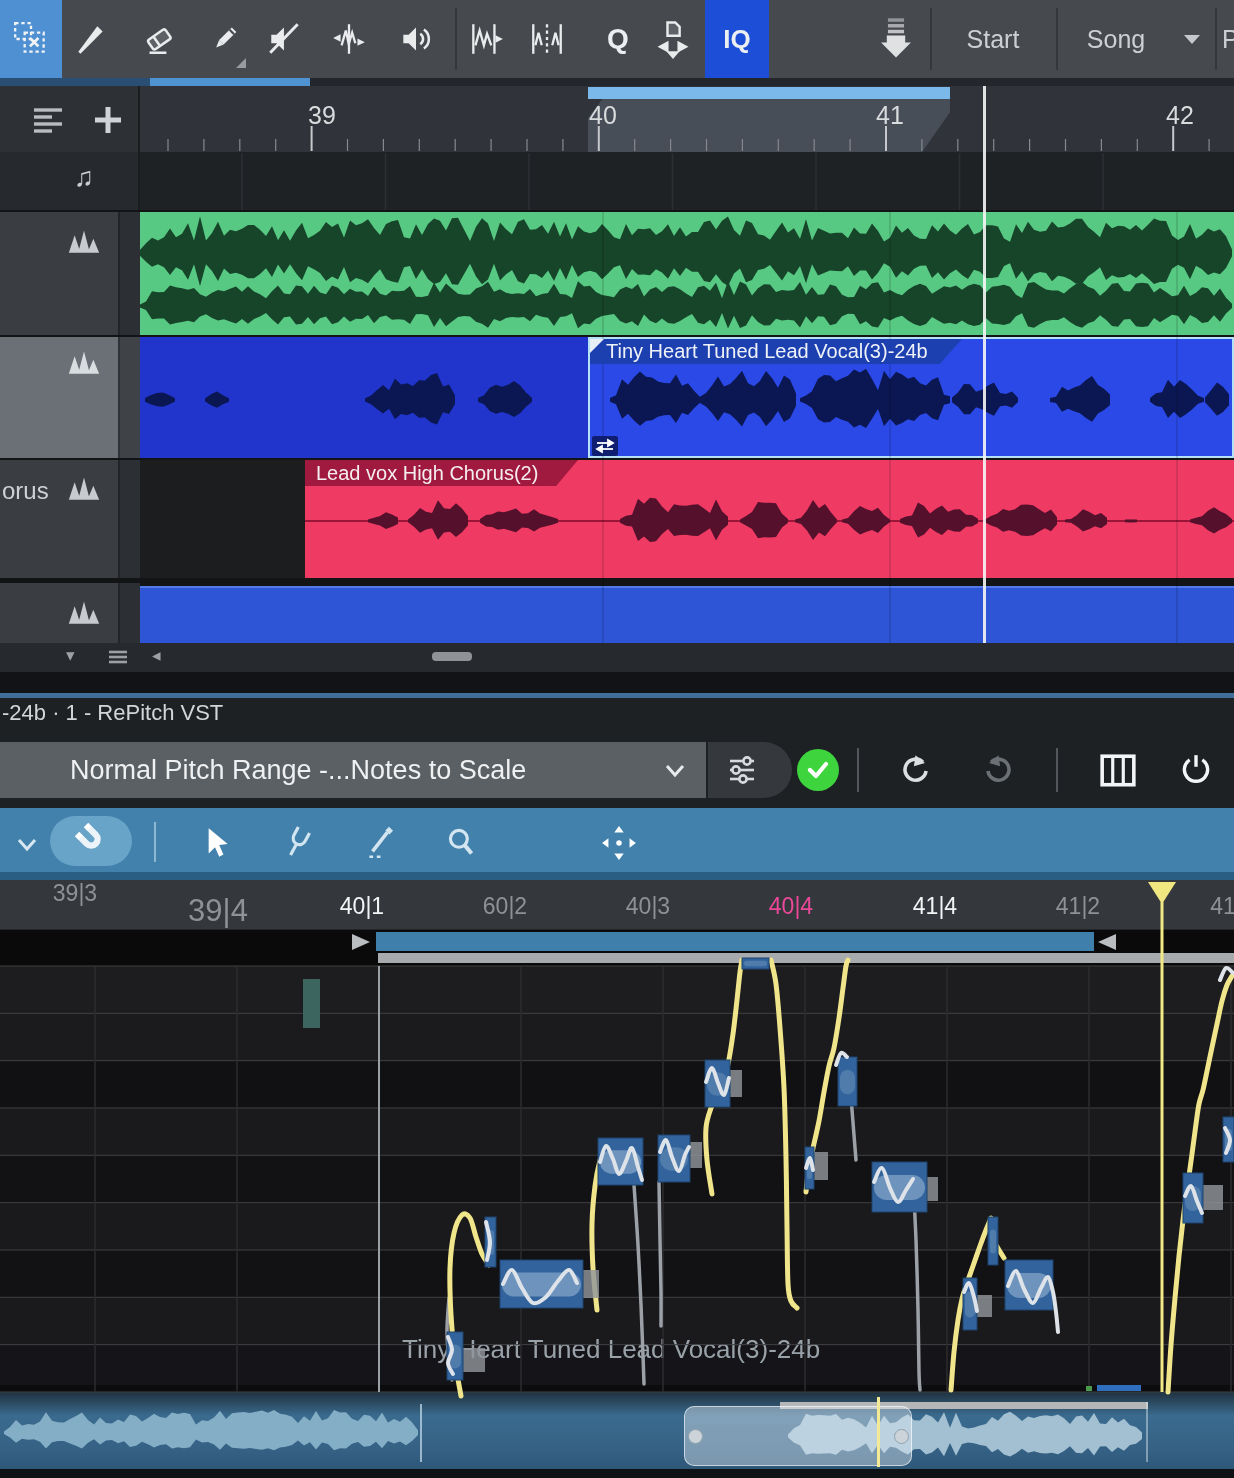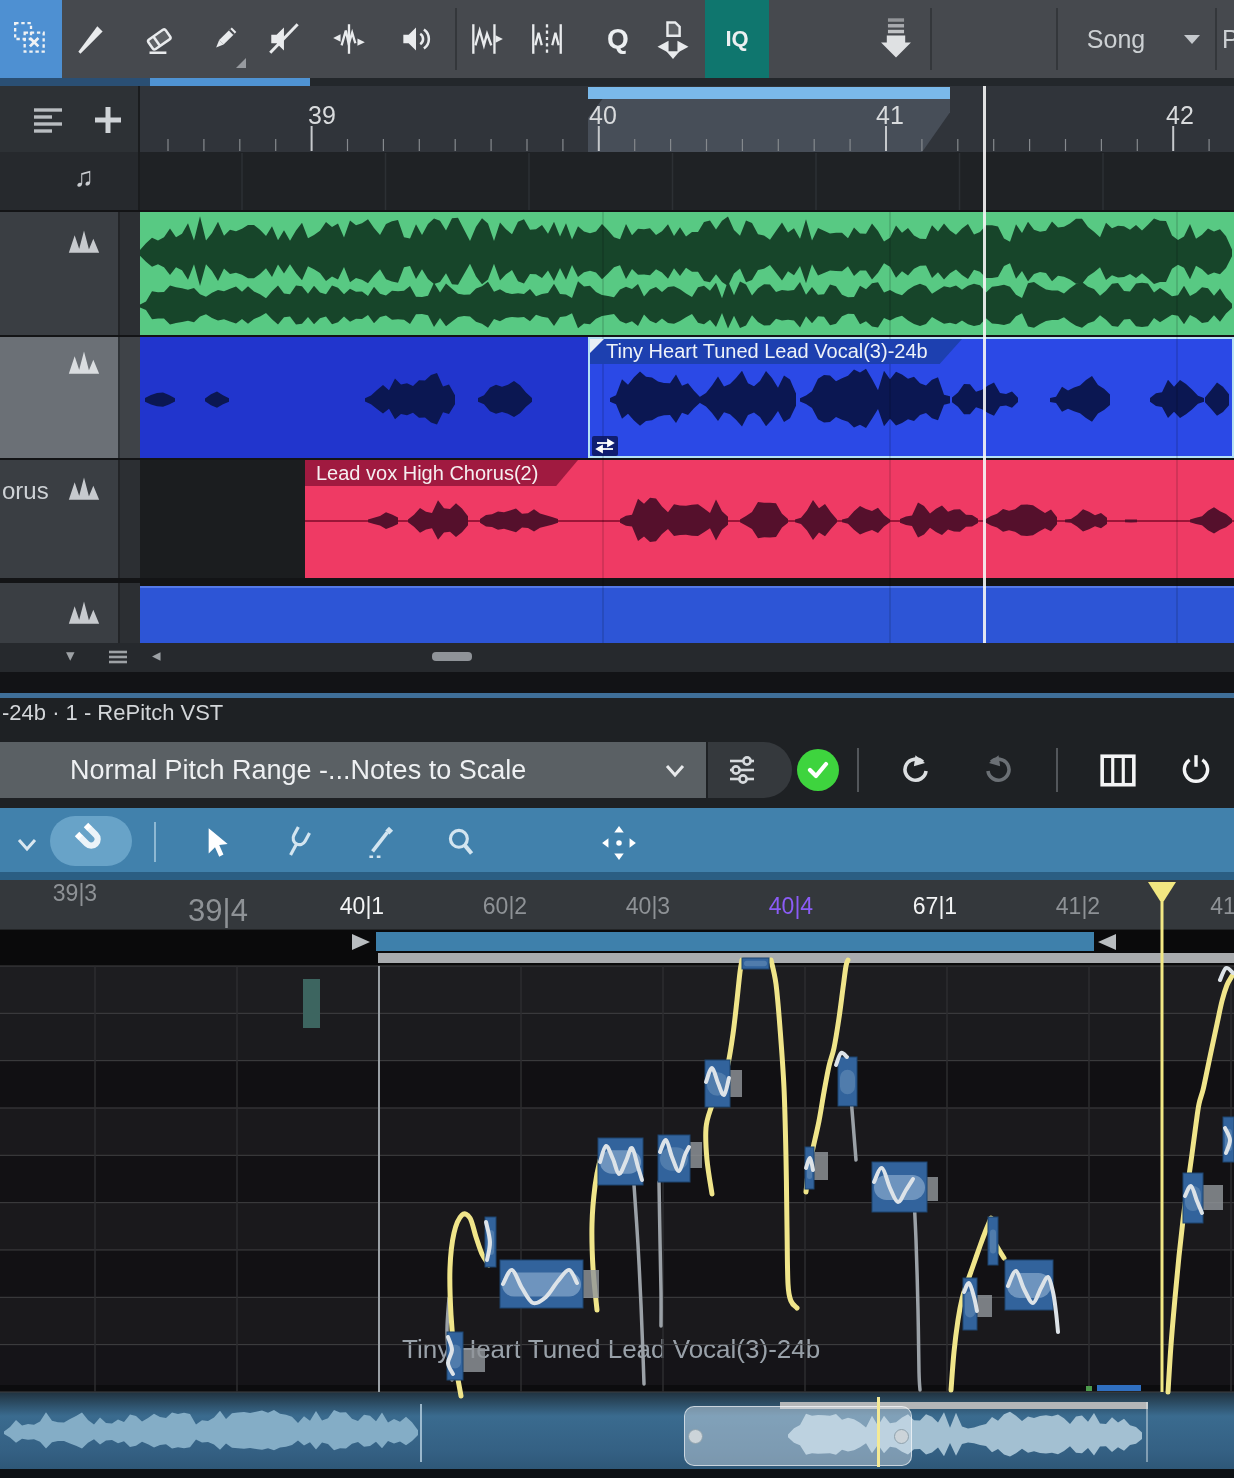--- a/index.html
+++ b/index.html
@@ -106,32 +106,33 @@
         <g fill="none" stroke="#e9ebed" stroke-width="2.2">
       <path d="M13 4 h7 l4 4 v8 h-11 z" fill="#e9ebed" fill-opacity=".15"></path>
         </g>
       <g fill="#e9ebed">
           <polygon points="4,26 14,20.5 14,31.5"></polygon>
           <polygon points="32,26 22,20.5 22,31.5"></polygon>
           <polygon points="12,30 24,30 18,37"></polygon>
         </g>
       </svg>
   </div>
-  <div class="txt z10" style="left:705px;top:0;width:64px;height:78px;line-height:78px;text-align:center;font-size:22px;font-weight:bold;color:#eceff1;background:#0f766e;">IQ</div>
+  <div class="txt z10" style="left:705px;top:0;width:64px;height:78px;line-height:78px;text-align:center;font-size:26px;font-weight:bold;color:#eceff1;background:#1d4ed8;">IQ</div>
   <div class="icn z10" style="left:875px;top:16px;width:42px;height:46px;">
     <svg width="42" height="46" viewBox="0 0 36 40">
         <g fill="#dfe1e3">
       <rect x="11" y="2" width="14" height="3" opacity=".5"></rect>
           <rect x="11" y="7" width="14" height="3" opacity=".65"></rect>
       <rect x="11" y="12" width="14" height="3" opacity=".8"></rect>
       <polygon points="10,17 26,17 26,23 31,23 18,36 5,23 10,23"></polygon>
         </g>
       </svg>
   </div>
   <div class="abs z10" style="left:930px;top:8px;width:2px;height:62px;background:#34373b;"></div>
+  <div class="txt z10" style="left:932px;top:0;width:122px;height:78px;line-height:78px;text-align:center;font-size:25px;color:#ccd0d3;">Start</div>
   <div class="abs z10" style="left:1056px;top:8px;width:2px;height:62px;background:#34373b;"></div>
   <div class="txt z10" style="left:1058px;top:0;width:116px;height:78px;line-height:78px;text-align:center;font-size:25px;color:#ccd0d3;">Song</div>
   <div class="icn z10" style="left:1180px;top:30px;width:24px;height:18px;">
     <svg width="24" height="18" viewBox="0 0 24 18">
         <polygon points="4,5 20,5 12,14" fill="#c5c9cd"></polygon>
       </svg>
   </div>
   <div class="abs z10" style="left:1215px;top:8px;width:2px;height:62px;background:#34373b;"></div>
   <div class="txt z10" style="left:1222px;top:0;width:40px;height:78px;line-height:78px;font-size:25px;color:#ccd0d3;">P</div>
 
@@ -558,22 +559,22 @@
     </svg>
 <div style="position: absolute; left: 292px; top: 101px; width: 60px; text-align: center; font-size: 25px; color: rgb(217, 219, 221); z-index: 10;">39</div>
     <div style="position: absolute; left: 573px; top: 101px; width: 60px; text-align: center; font-size: 25px; color: rgb(217, 219, 221); z-index: 10;">40</div>
     <div style="position: absolute; left: 860px; top: 101px; width: 60px; text-align: center; font-size: 25px; color: rgb(217, 219, 221); z-index: 10;">41</div>
     <div style="position: absolute; left: 1150px; top: 101px; width: 60px; text-align: center; font-size: 25px; color: rgb(217, 219, 221); z-index: 10;">42</div>
     <div style="position: absolute; left: 30px; top: 880px; width: 90px; text-align: center; font-size: 23px; z-index: 10; color: rgb(142, 146, 150);">39|3</div>
     <div style="position: absolute; left: 173px; top: 893px; width: 90px; text-align: center; font-size: 31px; z-index: 10; color: rgb(142, 146, 150);">39|4</div>
     <div style="position: absolute; left: 317px; top: 893px; width: 90px; text-align: center; font-size: 23px; z-index: 10; color: rgb(243, 244, 245);">40|1</div>
     <div style="position: absolute; left: 460px; top: 893px; width: 90px; text-align: center; font-size: 23px; z-index: 10; color: rgb(142, 146, 150);">60|2</div>
     <div style="position: absolute; left: 603px; top: 893px; width: 90px; text-align: center; font-size: 23px; z-index: 10; color: rgb(142, 146, 150);">40|3</div>
-    <div style="position: absolute; left: 746px; top: 893px; width: 90px; text-align: center; font-size: 23px; z-index: 10; color: #8b5cf6;">40|4</div>
-    <div style="position: absolute; left: 890px; top: 893px; width: 90px; text-align: center; font-size: 23px; z-index: 10; color: rgb(243, 244, 245);">67|1</div>
+    <div style="position: absolute; left: 746px; top: 893px; width: 90px; text-align: center; font-size: 23px; z-index: 10; color: #ec4899;">40|4</div>
+    <div style="position: absolute; left: 890px; top: 893px; width: 90px; text-align: center; font-size: 23px; z-index: 10; color: rgb(243, 244, 245);">41|4</div>
     <div style="position: absolute; left: 1033px; top: 893px; width: 90px; text-align: center; font-size: 23px; z-index: 10; color: rgb(142, 146, 150);">41|2</div>
     <div style="position: absolute; left: 1181px; top: 893px; width: 90px; text-align: center; font-size: 23px; z-index: 10; color: rgb(142, 146, 150);">41|</div>
     <div style="position: absolute; left: 0px; top: 966px; width: 1234px; height: 47.83px; background: rgb(29, 29, 32); z-index: 1;"></div>
     <div style="position: absolute; left: 0px; top: 1013.33px; width: 1234px; height: 47.83px; background: rgb(27, 27, 30); z-index: 1;"></div>
     <div style="position: absolute; left: 0px; top: 1060.66px; width: 1234px; height: 47.83px; background: rgb(17, 16, 19); z-index: 1;"></div>
     <div style="position: absolute; left: 0px; top: 1107.99px; width: 1234px; height: 47.83px; background: rgb(26, 25, 28); z-index: 1;"></div>
     <div style="position: absolute; left: 0px; top: 1155.32px; width: 1234px; height: 47.83px; background: rgb(18, 17, 20); z-index: 1;"></div>
     <div style="position: absolute; left: 0px; top: 1202.65px; width: 1234px; height: 47.83px; background: rgb(26, 25, 28); z-index: 1;"></div>
     <div style="position: absolute; left: 0px; top: 1249.98px; width: 1234px; height: 47.83px; background: rgb(18, 17, 20); z-index: 1;"></div>
     <div style="position: absolute; left: 0px; top: 1297.31px; width: 1234px; height: 47.83px; background: rgb(26, 25, 28); z-index: 1;"></div>

